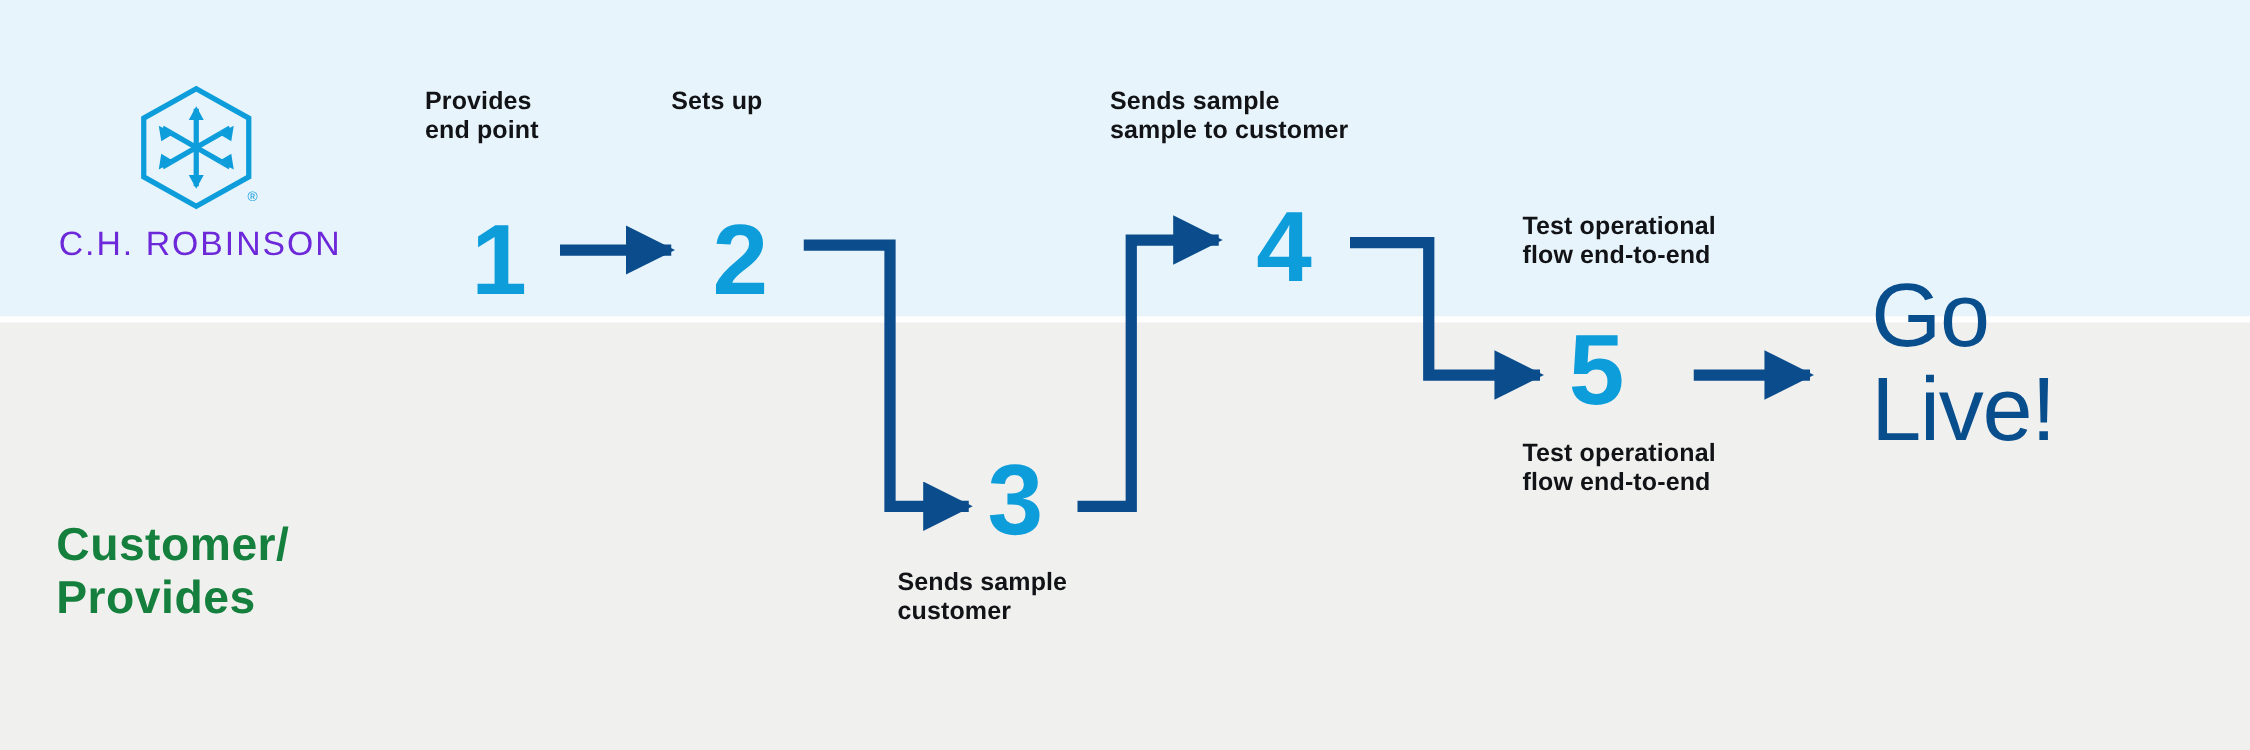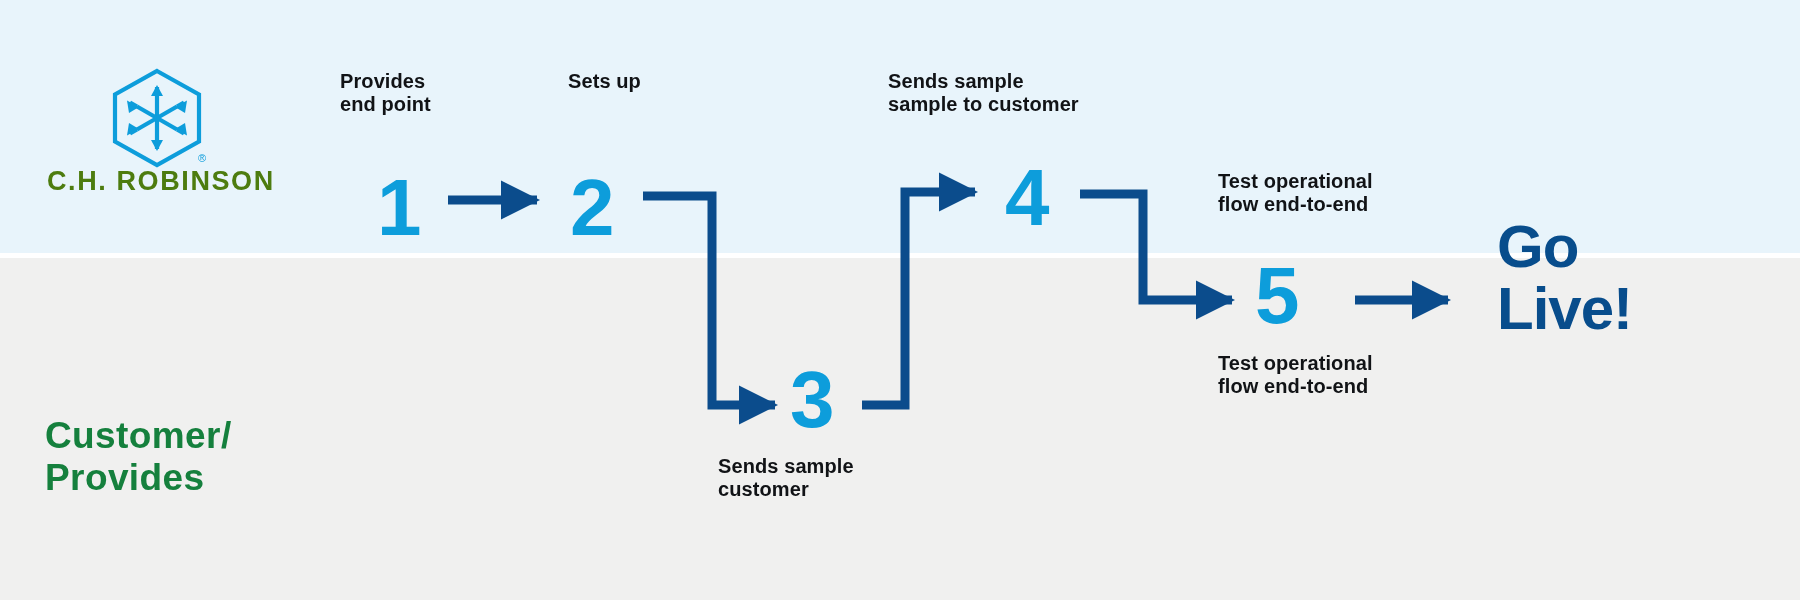--- a/index.html
+++ b/index.html
@@ -14,22 +14,23 @@
 
   
   .band{position:absolute;left:0;width:1800px;}
   #band-top{top:0;height:253px;background:#e8f4fb;}
   #band-bottom{top:258px;height:342px;background:#f0f0ef;}
 
   
   #brand{position:absolute;left:47px;top:68px;width:220px;text-align:center;}
   #logo-mark{width:92px;height:100px;margin:0 auto;display:block;position:relative;}
   #brand-wordmark{
-    font-size:27px;font-weight:bold;letter-spacing:1.6px;
-    color:#4d7c0f;line-height:1;white-space:nowrap;
+    margin-top:14px;
+    font-size:27px;font-weight:normal;letter-spacing:1.6px;
+    color:#6d28d9;line-height:1;white-space:nowrap;
   }
   #reg-mark{position:absolute;left:198px;top:152px;font-size:11px;color:#0d9ddb;}
 
   
   #customer-label{
     position:absolute;left:45px;top:415px;width:330px;
     font-size:37px;font-weight:bold;color:#15803d;
     line-height:1.14;letter-spacing:.4px;
   }
 
@@ -45,30 +46,30 @@
   #step-4{left:1005px;top:158px;}
   #step-5{left:1255px;top:256px;}
 
   
   .caption{
     position:absolute;
     font-size:20px;font-weight:bold;color:#111316;
     line-height:1.14;letter-spacing:.1px;
   }
   #cap-1{left:340px;top:70px;width:200px;}
-  #cap-2{left:568px;top:70px;width:230px;}
+  #cap-2{left:537px;top:70px;width:230px;}
   #cap-3{left:718px;top:455px;width:230px;}
   #cap-4{left:888px;top:70px;width:300px;}
   #cap-5a{left:1218px;top:170px;width:260px;}
   #cap-5b{left:1218px;top:352px;width:260px;}
 
   
   #go-live{
     position:absolute;left:1497px;top:216px;width:290px;
-    font-size:60px;font-weight:bold;color:#084d8c;
+    font-size:72px;font-weight:normal;color:#084d8c;
     line-height:1.04;letter-spacing:-1px;
   }
 
   
   #connectors{position:absolute;left:0;top:0;width:1800px;height:600px;pointer-events:none;}
 </style>
 </head>
 <body>
 
 <div id="stage">

